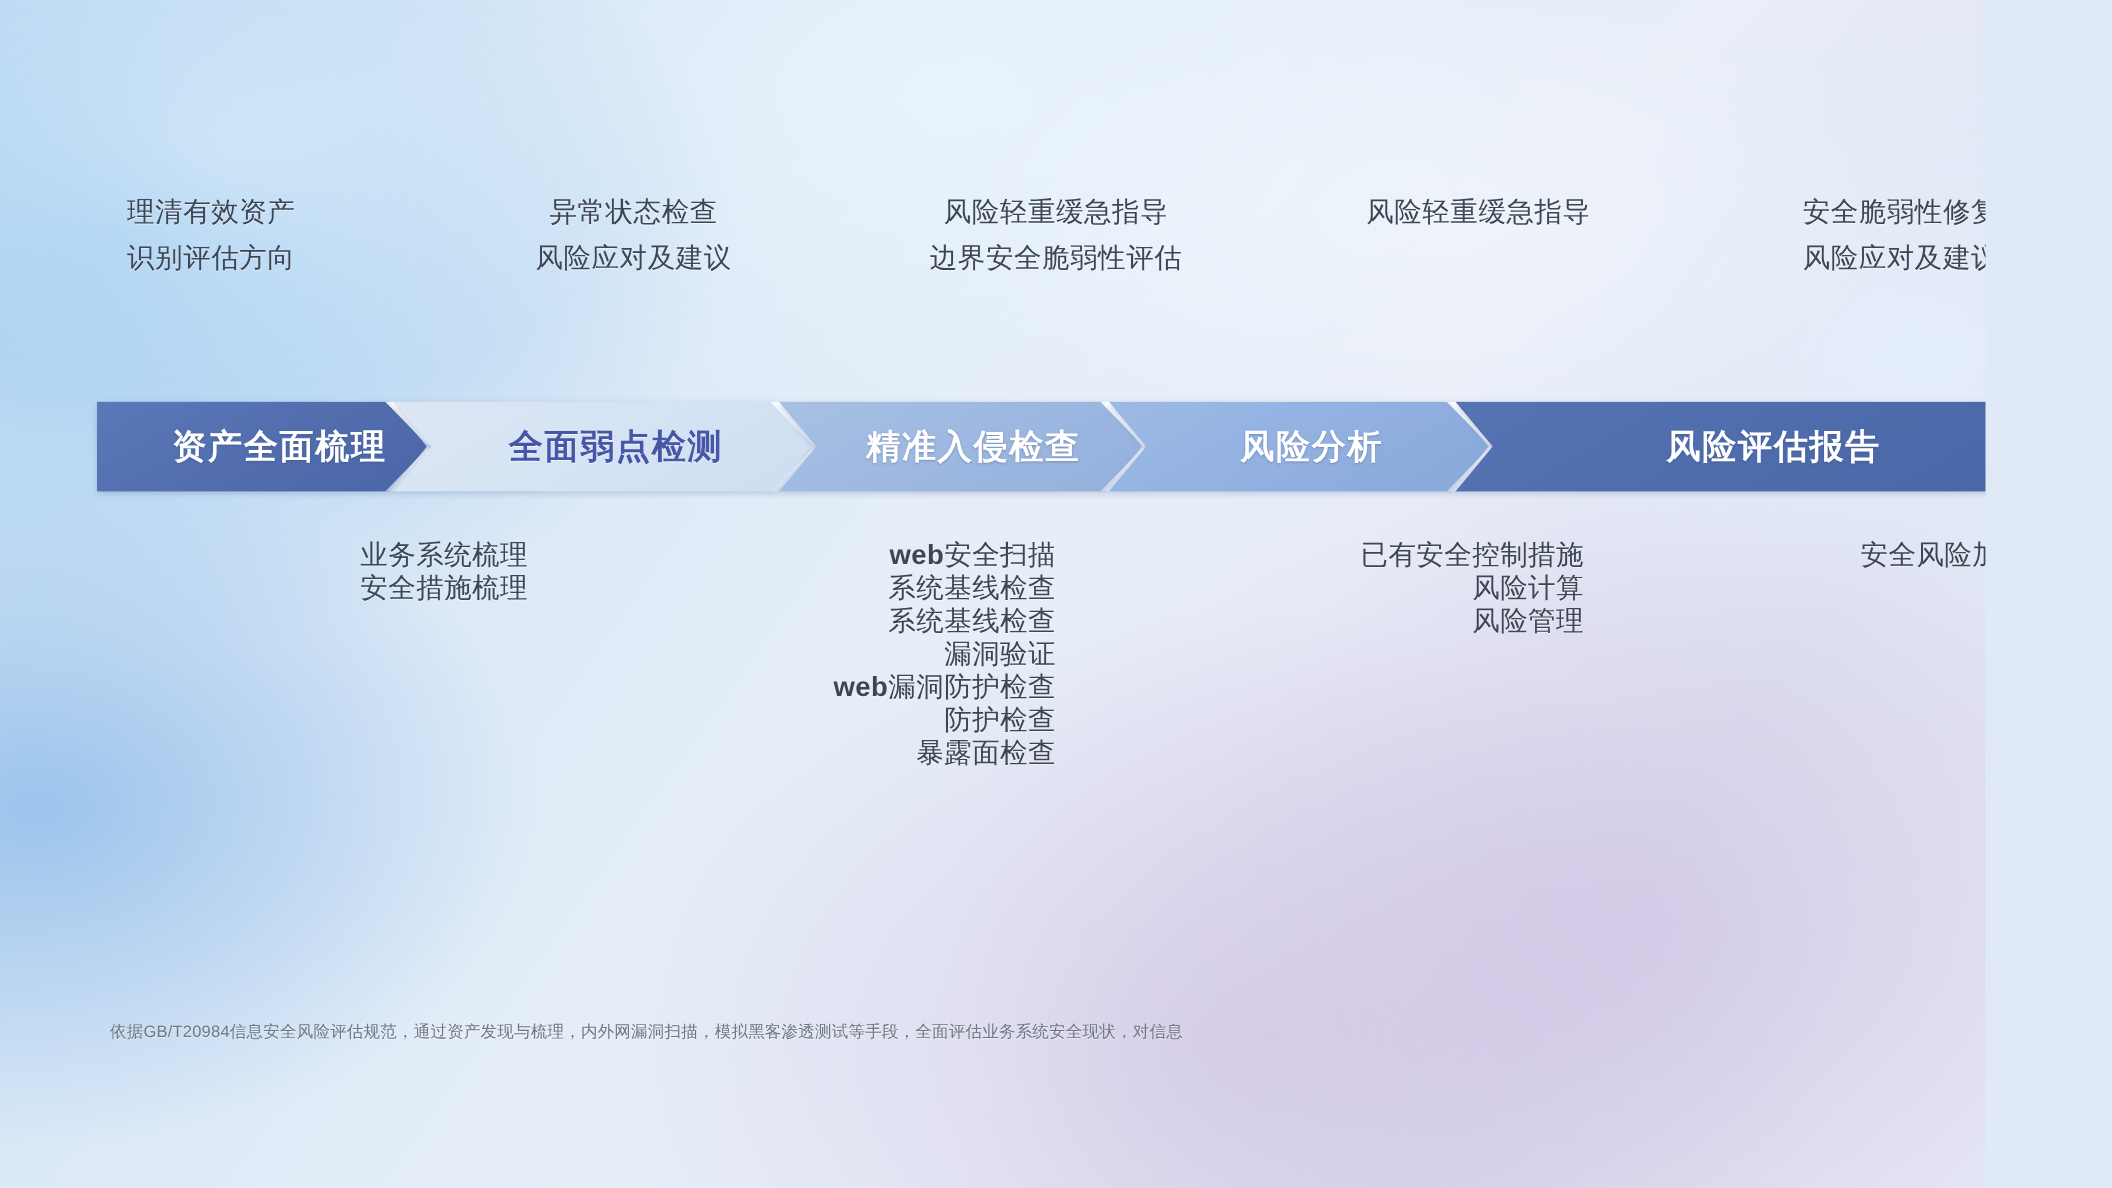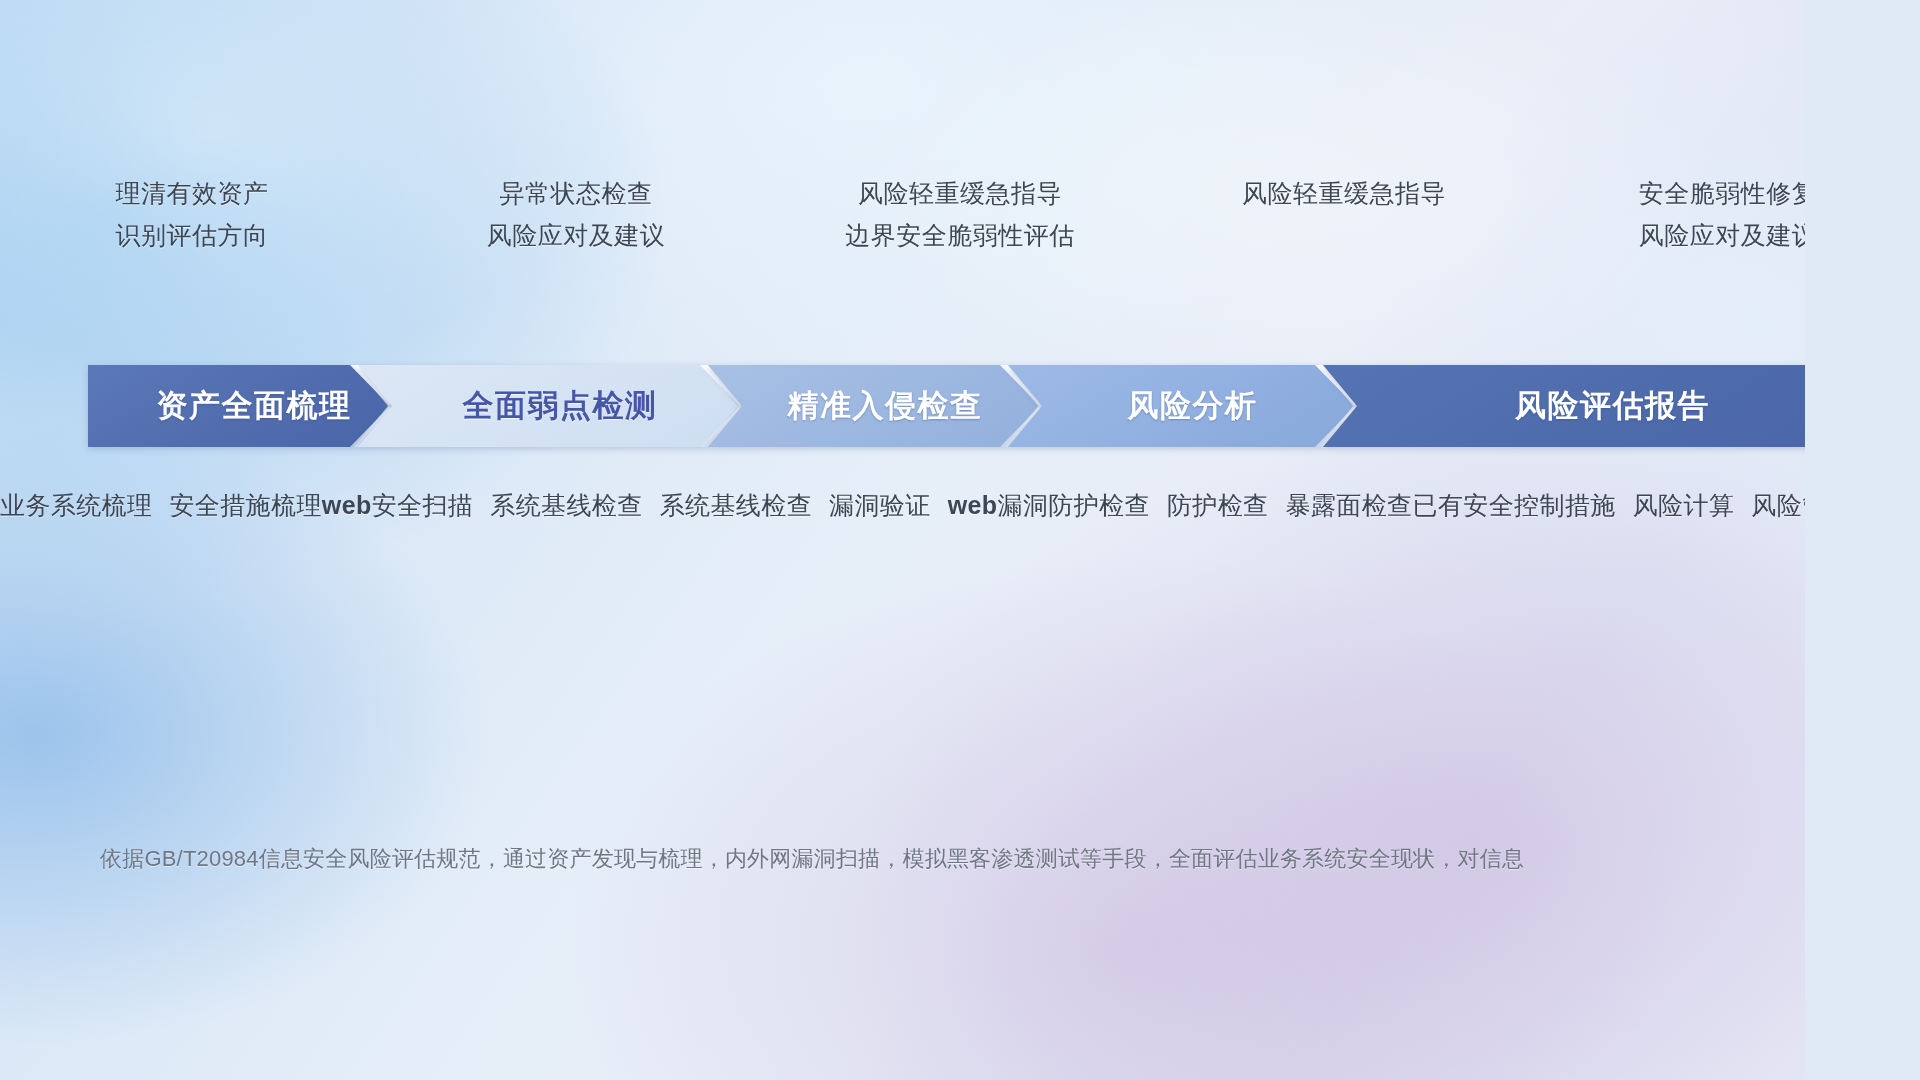--- a/index.html
+++ b/index.html
@@ -86,32 +86,32 @@
     clip-path:polygon(0 0, 40px 50%, 0 100%, 8px 100%, 48px 50%, 8px 0);
     background:linear-gradient(180deg,rgba(255,255,255,.92),rgba(214,226,240,.75));
     pointer-events:none;
   }
 
   
   #bottom-row{
     position:absolute;left:0;top:490px;width:1920px;height:210px;display:flex;
   }
   .bot-col{
-    flex:1 1 0;display:flex;flex-direction:row;align-items:flex-start;gap:17px;
+    flex:1 1 0;display:flex;flex-direction:column;align-items:flex-end;
   }
   .bot-line{
     font-size:25px;color:#3d4654;line-height:1.2;white-space:nowrap;
     letter-spacing:.4px;text-shadow:0 1px 0 rgba(255,255,255,.5);
   }
   .bot-line b{font-weight:bold;}
 
   
   #footer{
-    position:absolute;left:100px;top:840px;width:1560px;
-    font-size:22px;line-height:1.75;color:#6f7785;letter-spacing:.2px;
+    position:absolute;left:100px;top:926px;width:1560px;
+    font-size:15px;line-height:1.75;color:#6f7785;letter-spacing:.2px;
     text-shadow:0 1px 0 rgba(255,255,255,.45);
   }
   #footer p{margin:0;}
 </style>
 </head>
 <body>
 
 <div id="stage">
 
   <div id="top-row" class="layer">

